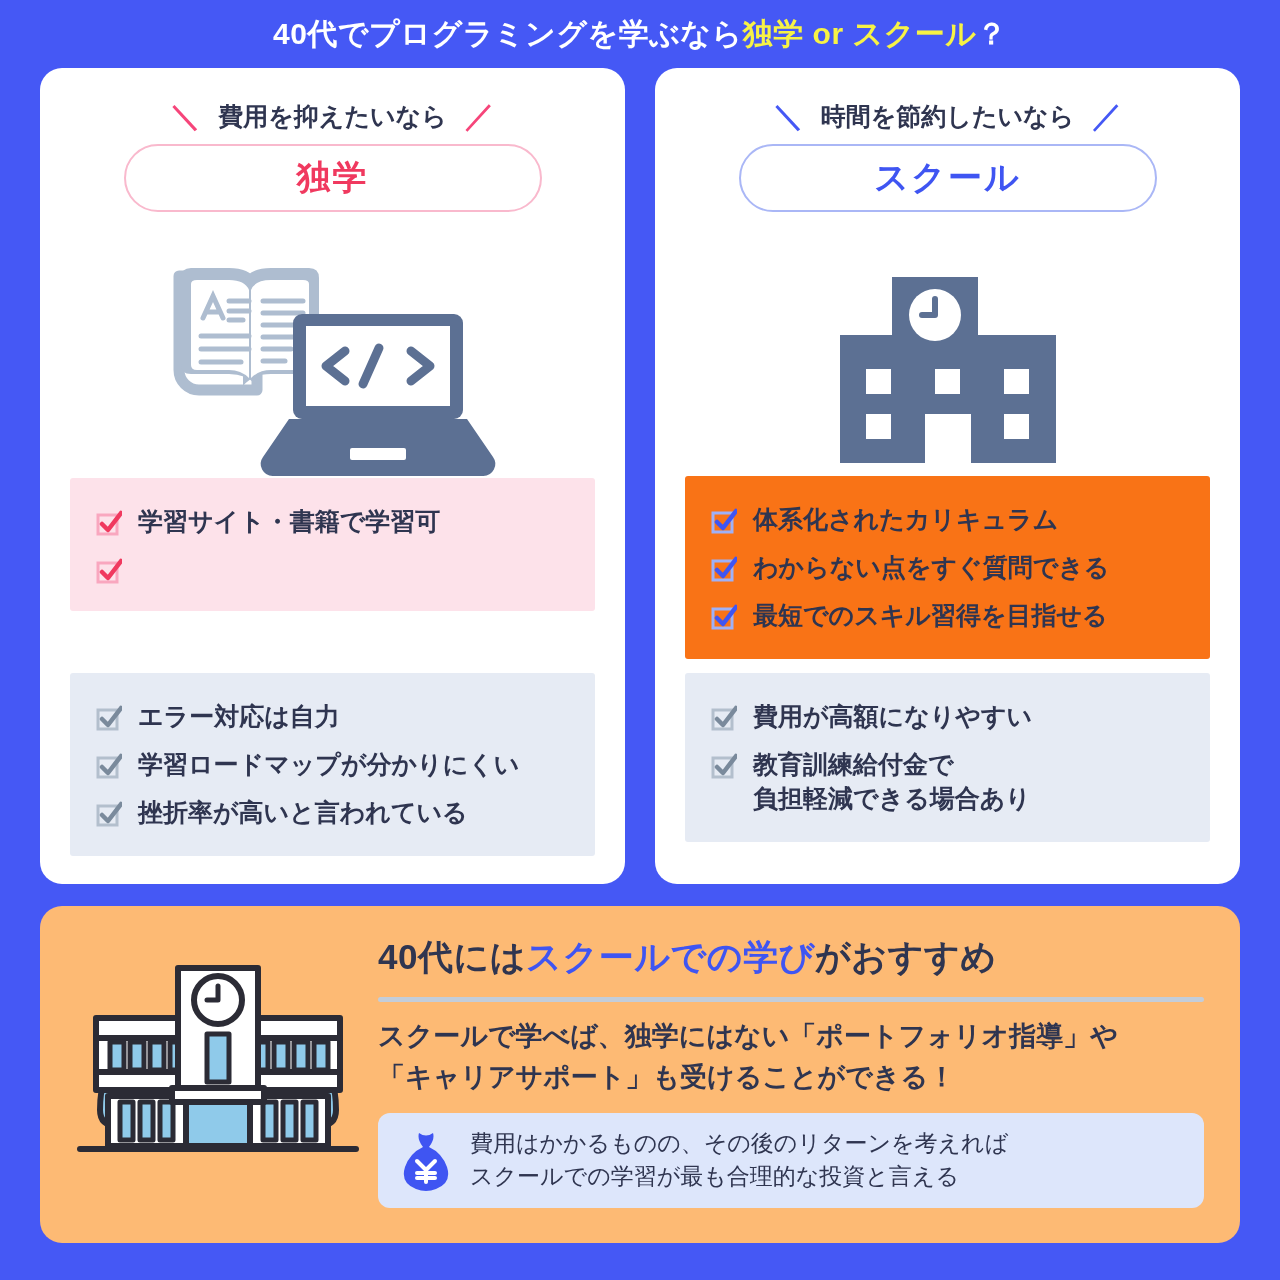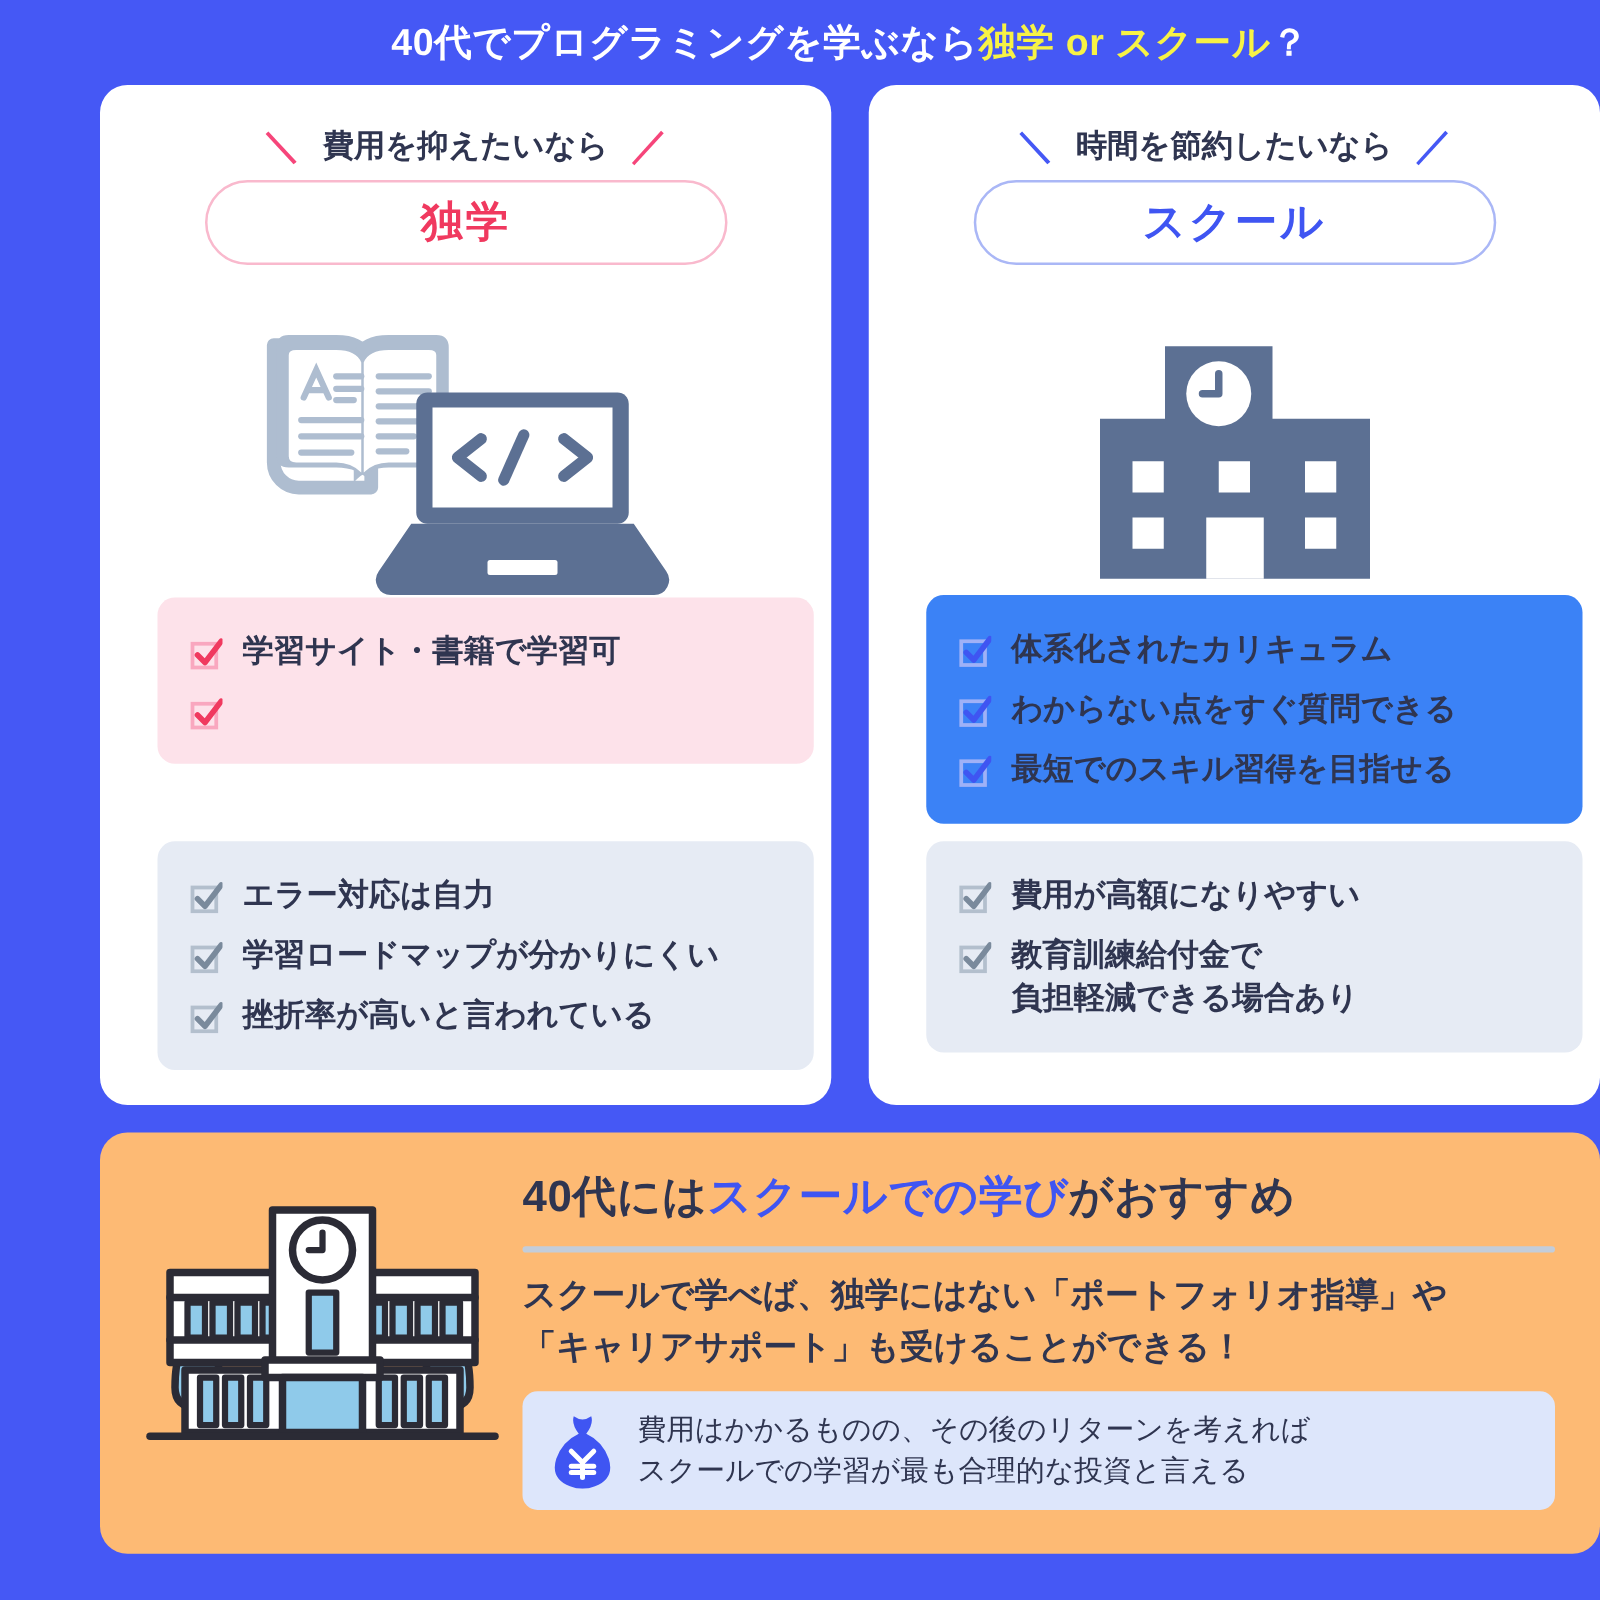--- a/index.html
+++ b/index.html
@@ -1,21 +1,21 @@
 <!DOCTYPE html>
 <html><head>
 <meta charset="utf-8">
 <style>
   * { margin:0; padding:0; box-sizing:border-box; }
   html,body{
     width:1280px; height:1280px; overflow:hidden;
     background:#4558f5;
     font-family:"Liberation Sans","DejaVu Sans",sans-serif;
   }
-  .page{ position:relative; width:1036px; height:1280px; background:#4558f5;margin-left:40px; }
+  .page{ position:relative; width:1036px; height:1280px; background:#4558f5; }
 
   
   .title{
     position:absolute; left:0; top:14px; width:1280px;
     text-align:center; font-size:30px; font-weight:bold;
     color:#ffffff; letter-spacing:.5px; white-space:nowrap;
   }
   .title .hl{ color:#f7f245; }
 
   
@@ -44,25 +44,25 @@
   }
   .pill.pink{ border:2.5px solid #f9b9cd; color:#f0395f; background:#fff; }
   .pill.blue{ border:2.5px solid #aab7f6; color:#3f55f2; background:#fff; }
 
   .illus{
     position:absolute; top:158px; left:0; width:100%; height:290px;
     display:flex; align-items:center; justify-content:center;
   }
 
   .factbox{
-    position:absolute; left:46px; width:525px; border-radius:14px;
+    position:absolute; left:30px; width:525px; border-radius:3px;
     padding:20px 26px;
   }
   .factbox.pros-pink{ top:410px; background:#fde2ea; }
-  .factbox.pros-blue{ top:408px; background:#3b82f6; }
+  .factbox.pros-blue{ top:408px; background:#f97316; }
   .factbox.cons{ background:#e6ebf4; }
   .left .factbox.cons{ top:605px; }
   .right .factbox.cons{ top:605px; }
 
   .fact{
     display:flex; align-items:flex-start; gap:16px;
     font-size:25px; font-weight:bold; color:#2f3550;
     line-height:1.35; padding:7px 0; white-space:pre-line;
   }
   .chk{ flex:0 0 auto; width:26px; height:26px; margin-top:5px; }

